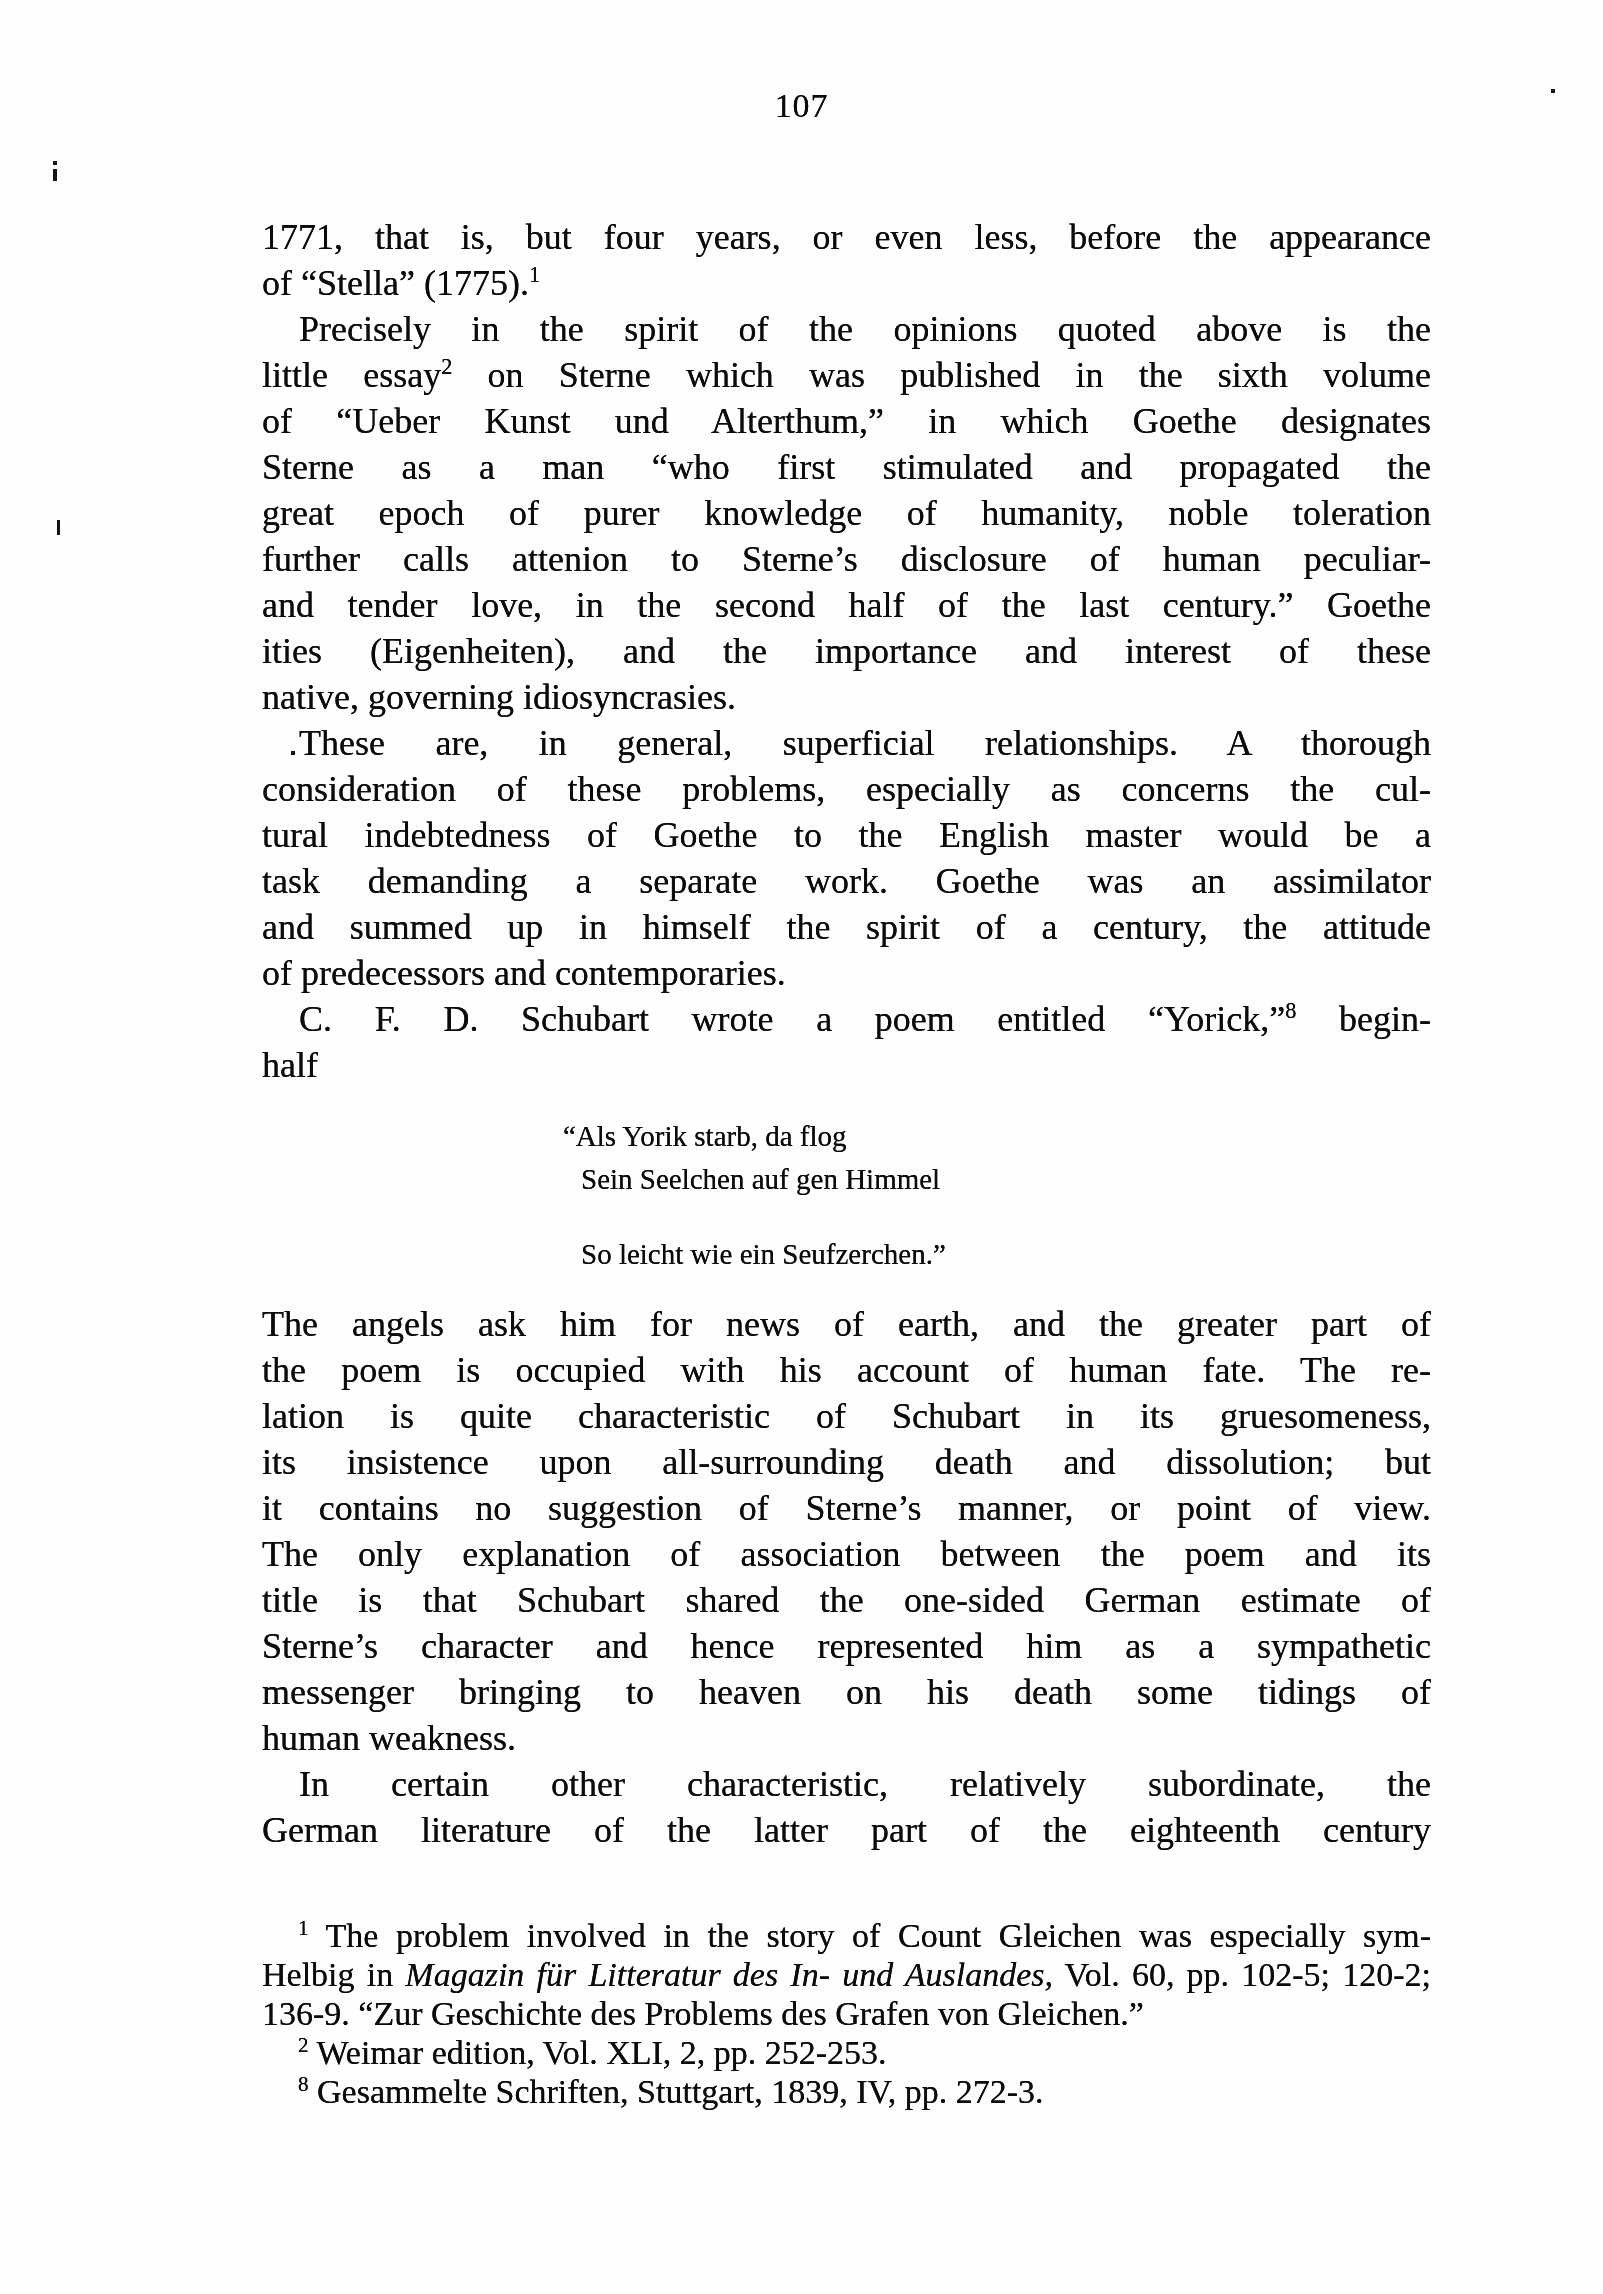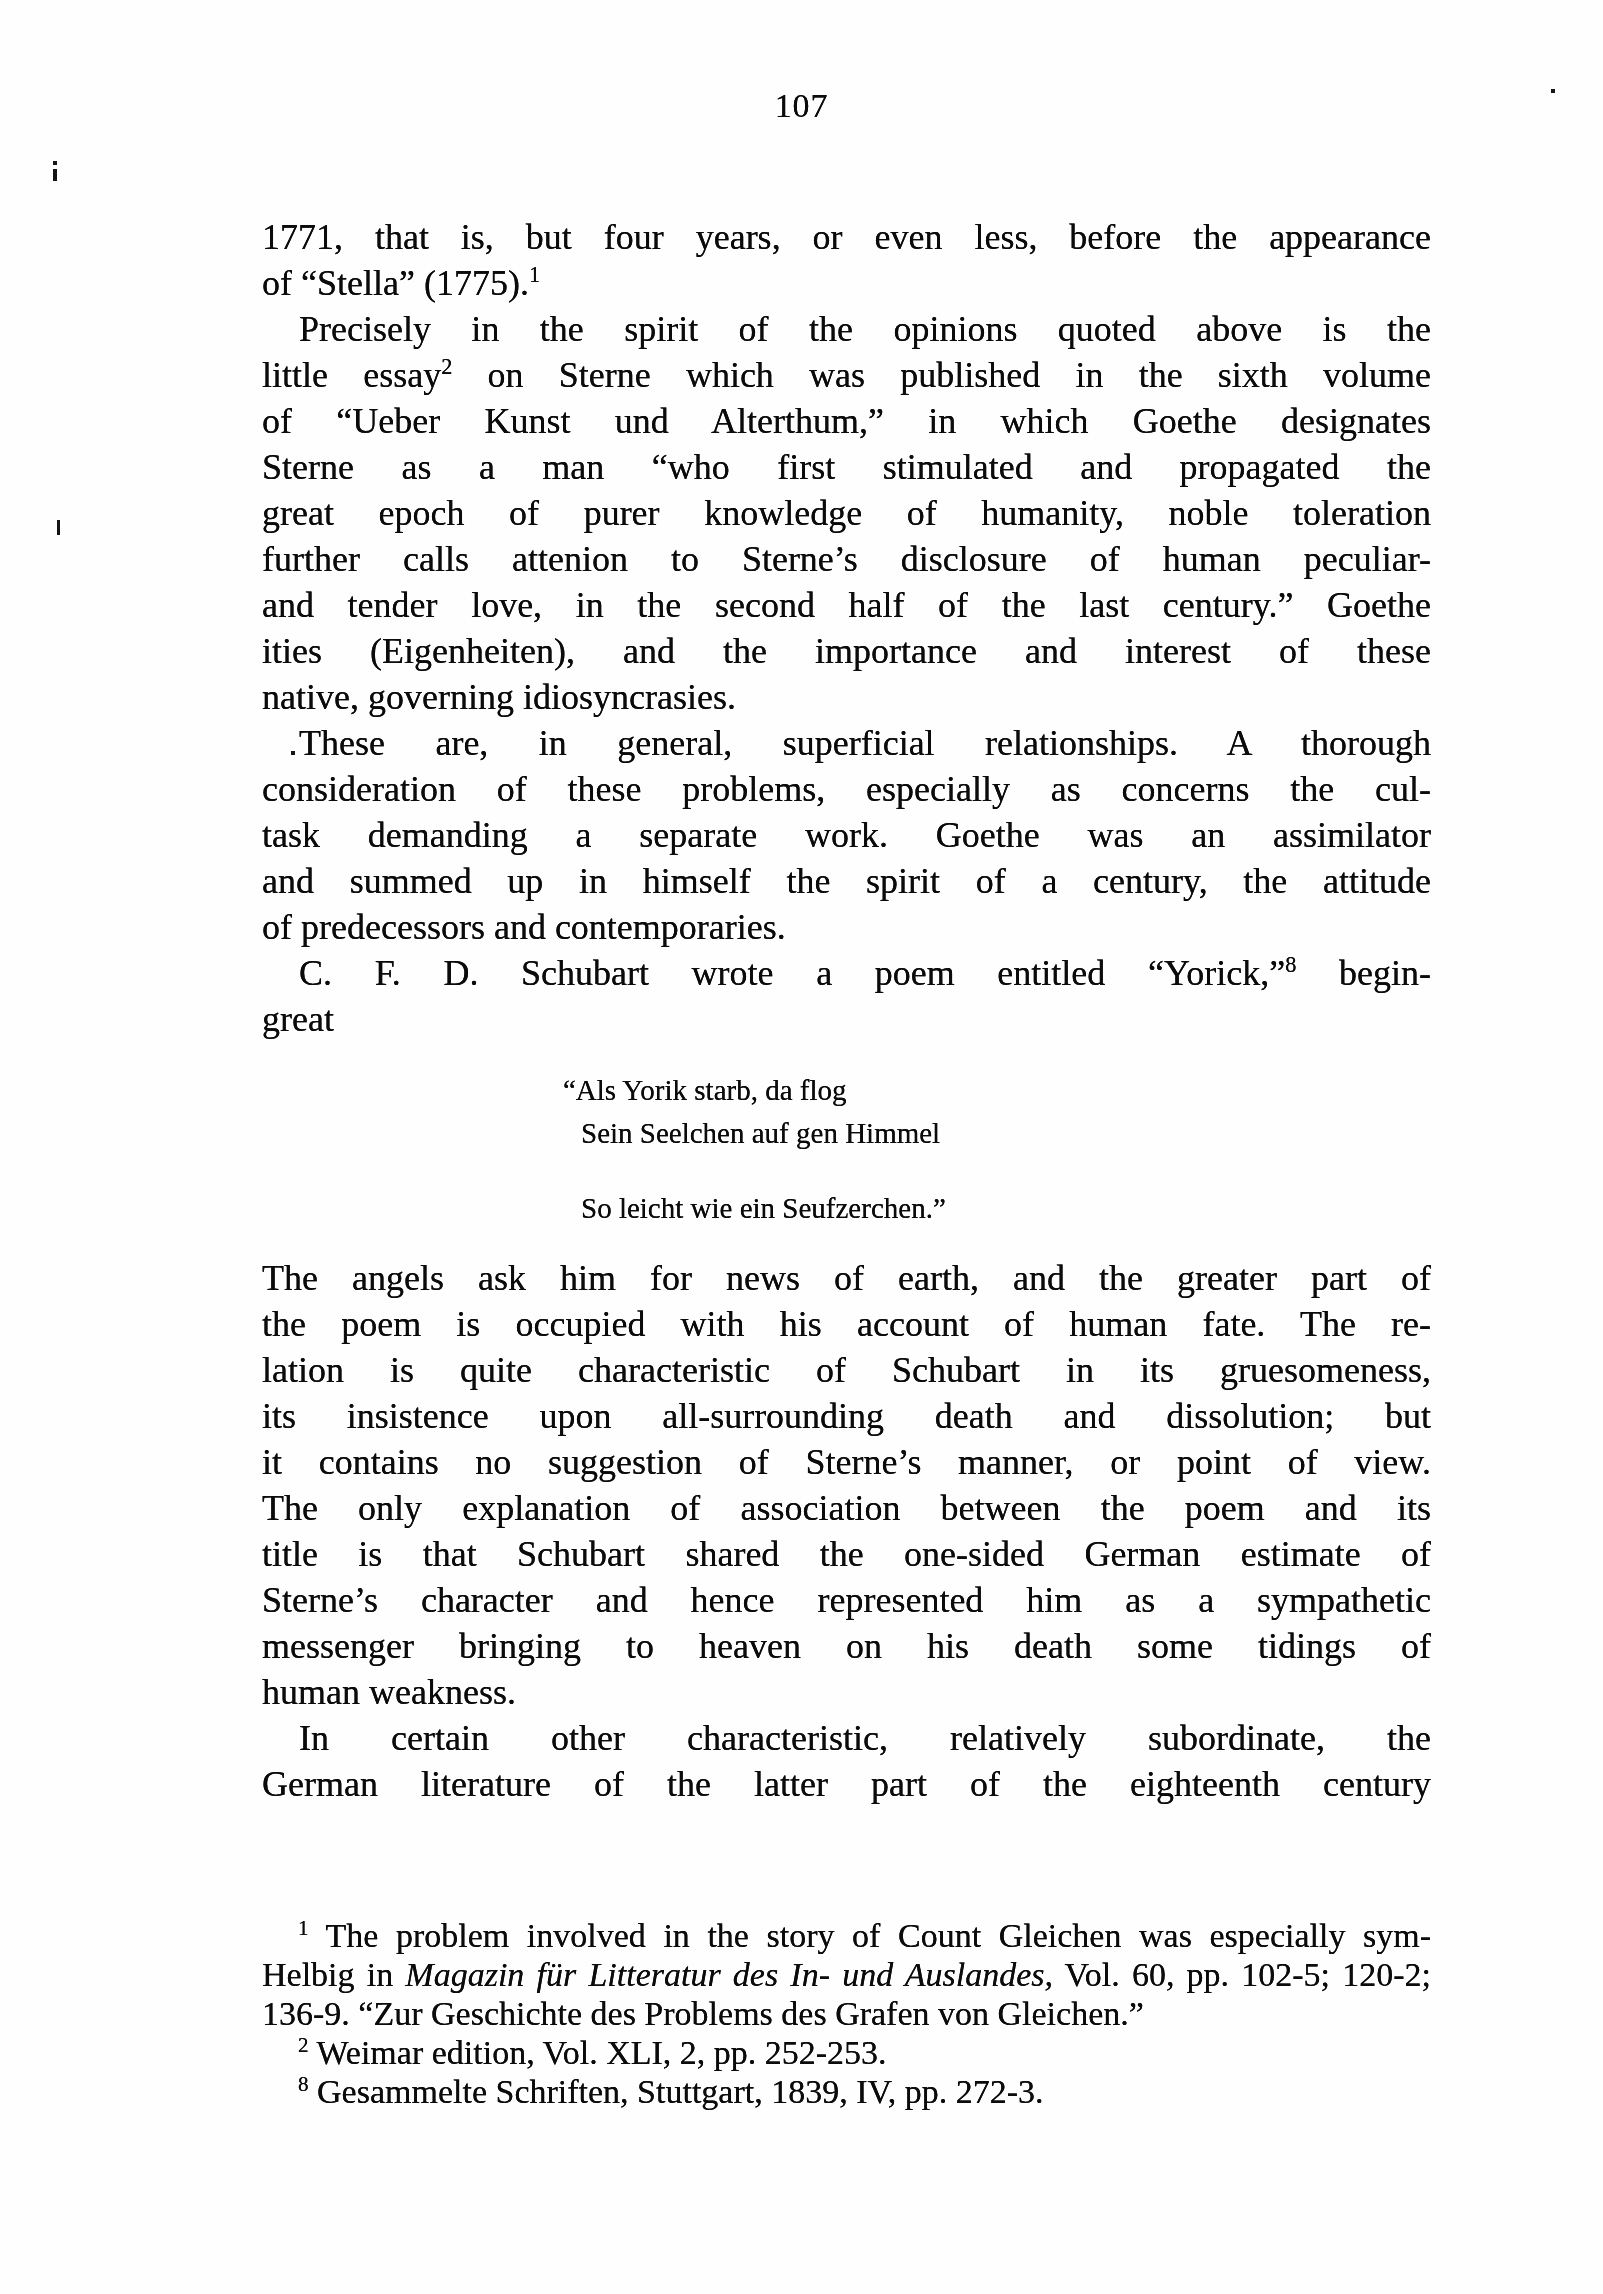--- a/index.html
+++ b/index.html
@@ -87,27 +87,28 @@
         <div class="line j"><span>Sterne as a man “who first stimulated and propagated the</span></div>
         <div class="line j"><span>great epoch of purer knowledge of humanity, noble toleration</span></div>
         <div class="line j"><span>further calls attenion to Sterne’s disclosure of human peculiar-</span></div>
         <div class="line j"><span>and tender love, in the second half of the last century.” Goethe</span></div>
         <div class="line j"><span>ities (Eigenheiten), and the importance and interest of these</span></div>
         <div class="line"><span>native, governing idiosyncrasies.</span></div>
       </div>
       <div class="para">
         <div class="line j" style="padding-left: 37px;"><span>These are, in general, superficial relationships. A thorough</span></div>
         <div class="line j"><span>consideration of these problems, especially as concerns the cul-</span></div>
+        <div class="line j"><span>tural indebtedness of Goethe to the English master would be a</span></div>
         <div class="line j"><span>task demanding a separate work. Goethe was an assimilator</span></div>
         <div class="line j"><span>and summed up in himself the spirit of a century, the attitude</span></div>
         <div class="line"><span>of predecessors and contemporaries.</span></div>
       </div>
       <div class="para">
         <div class="line j" style="padding-left: 37px;"><span>C. F. D. Schubart wrote a poem entitled “Yorick,”</span><sup>8</sup><span> begin-</span></div>
-        <div class="line"><span>great</span></div>
+        <div class="line"><span>half</span></div>
       </div>
       <div class="poem">
         <div class="line"><span>“Als Yorik starb, da flog</span></div>
         <div class="line" style="padding-left: 18px;"><span>Sein Seelchen auf gen Himmel</span></div>
         <div class="line" style="padding-left: 18px; margin-top: 32px;"><span>So leicht wie ein Seufzerchen.”</span></div>
       </div>
       <div class="para">
         <div class="line j"><span>The angels ask him for news of earth, and the greater part of</span></div>
         <div class="line j"><span>the poem is occupied with his account of human fate. The re-</span></div>
         <div class="line j"><span>lation is quite characteristic of Schubart in its gruesomeness,</span></div>

